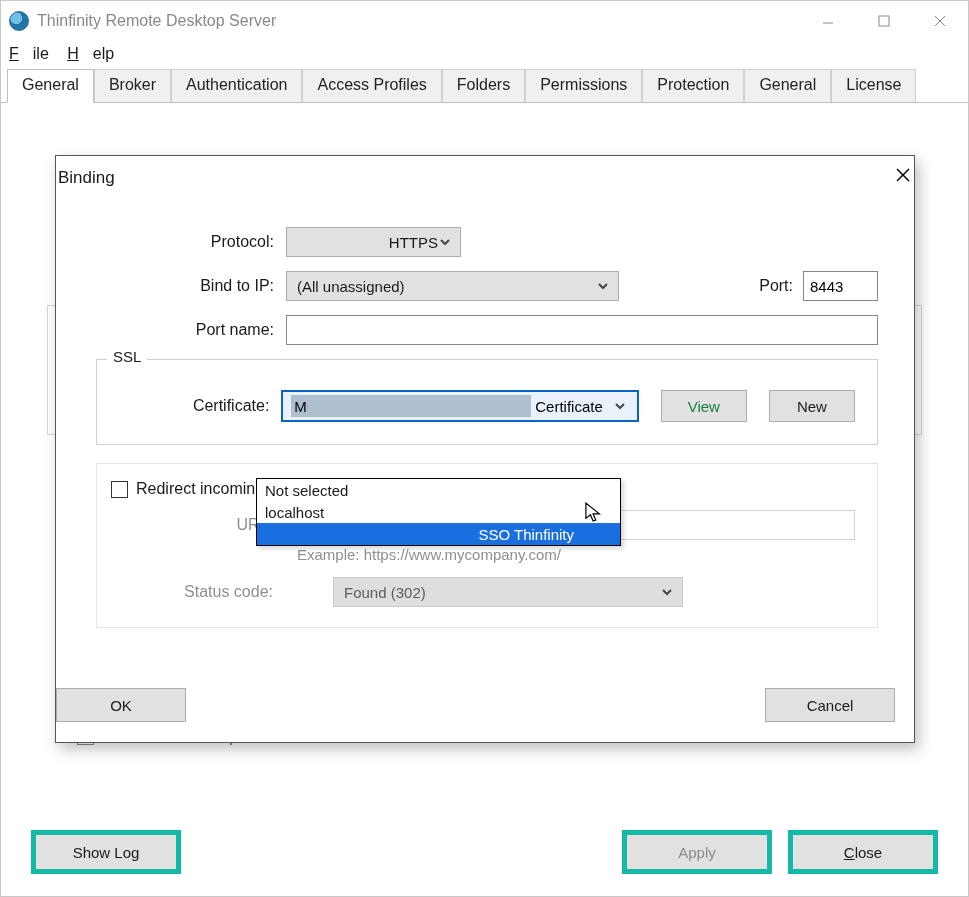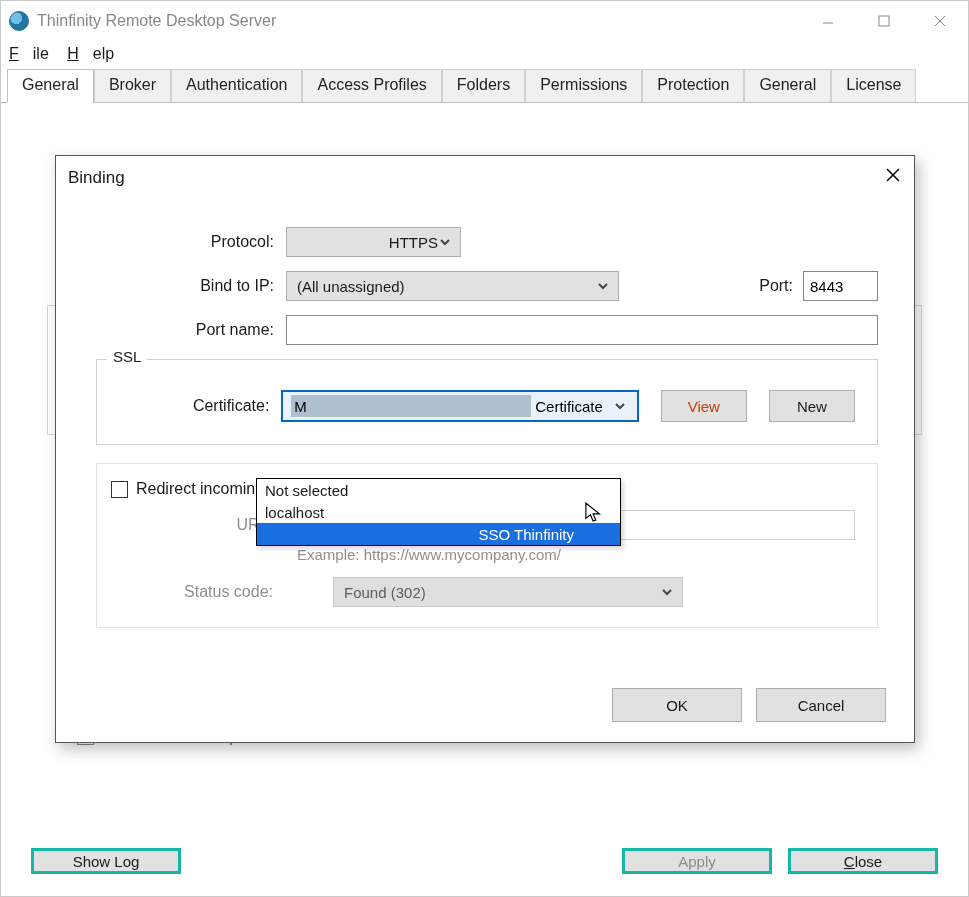--- a/index.html
+++ b/index.html
@@ -28,27 +28,27 @@
   .tab-body { flex:1; padding:18px 30px 20px; position:relative; }
 
   
   .bg-groupbox { position:absolute; left:46px; right:46px; top:202px; height:130px; border:1px solid #d6d6d6; }
   .bg-b-label { position:absolute; left:55px; top:194px; background:#fff; padding:0 4px; color:#444;}
   .bg-remove { position:absolute; left:76px; top:625px; display:flex; align-items:center; color:#555;}
   .bg-remove .cb{ width:17px;height:17px;border:1px solid #888;margin-right:6px;}
 
   .footer { display:flex; padding:14px 30px 22px; gap:16px;}
   .push { flex:1; }
-  .btn { min-width:120px; height:26px; border:3px solid #14b8a6; background:#e1e1e1; display:flex; align-items:center; justify-content:center; font-size:15px;}
+  .btn { min-width:120px; height:44px; border:5px solid #14b8a6; background:#e1e1e1; display:flex; align-items:center; justify-content:center; font-size:15px;}
   .btn.wide{min-width:150px;}
   .btn.disabled{ color:#8b8b8b;}
 
   
   .dialog { position:absolute; left:55px; top:155px; width:860px; height:588px; background:#fff; border:1px solid #555; box-shadow:4px 6px 14px rgba(0,0,0,0.25); display:flex; flex-direction:column; }
-  .dlg-title { display:flex; align-items:center; padding:10px 12px 8px; font-size:17px;}
+  .dlg-title { display:flex; align-items:center; padding:10px 2px 8px; font-size:17px;}
   .dlg-title .spacer{flex:1;}
   .dlg-close svg{stroke:#000; stroke-width:1.5;}
   .dlg-body { flex:1; padding:30px 36px 10px 30px; position:relative; }
 
   .row { display:flex; align-items:center; margin-bottom:14px; }
   .lbl { width:200px; text-align:right; padding-right:12px; font-size:16px;}
   .combo { border:1px solid #adadad; background:#e1e1e1; height:30px; display:flex; align-items:center; padding:0 8px 0 10px; font-size:15px; position:relative;}
   .combo .cv{flex:1;}
   .chev{width:14px;height:14px;}
   .chev svg{stroke:#444;stroke-width:2;fill:none;}
@@ -61,37 +61,37 @@
   .ssl-box{ border:1px solid #d0d0d0; padding:30px 22px 22px 10px; margin:10px 0 18px 10px; position:relative;}
   .ssl-legend{ position:absolute; top:-12px; left:10px; background:#fff; padding:0 6px; font-size:15px;}
 
   .cert-row{ display:flex; align-items:center; }
   .cert-lbl{ width:178px; text-align:right; padding-right:12px; font-size:16px;}
   .cert-combo{ width:365px; height:32px; border:2px solid #0a64c2; background:linear-gradient(#e9f2fb,#e9f2fb); display:flex; align-items:center; padding:0 6px 0 8px; position:relative;}
   .cert-combo .sel{ flex:1; background:#aebfcf; color:#000; height:22px; display:flex; align-items:center; padding-left:3px; position:relative;}
   .cert-combo .sel .overlay{position:absolute; right:0; top:0; bottom:0; display:flex; align-items:center; padding-right:6px; background:#e9f2fb; padding-left:4px;}
   .cert-combo .dd{ width:22px; display:flex; align-items:center; justify-content:center;}
   .sbtn{ width:88px; height:32px; margin-left:22px; border:1px solid #adadad; background:#e1e1e1; display:flex; align-items:center; justify-content:center;}
-  .sbtn.disabled{ color:#c2410c;}
+  .sbtn.disabled{ color:#15803d;}
 
   .dd-list{ position:absolute; left:200px; top:281px; width:365px; border:1px solid #000; background:#fff; box-shadow:3px 3px 4px rgba(0,0,0,.15); z-index:5; font-size:15px;}
   .dd-item{ padding:2px 8px; height:22px; display:flex; align-items:center;}
   .dd-item.hi{ background:#1a6fe0; color:#fff; justify-content:flex-end; padding-right:46px;}
 
   .redir-box{ border:1px solid #e3e3e3; padding:16px 22px 20px 14px; margin:0 0 16px 10px;}
   .chk-row{ display:flex; align-items:center; margin-bottom:12px; font-size:16px;}
   .chk{ width:17px; height:17px; border:1.5px solid #333; margin-right:8px;}
   .url-row{ display:flex; align-items:center; margin-bottom:6px;}
   .url-lbl{ width:174px; text-align:right; padding-right:12px; color:#8f8f8f; font-size:16px;}
   .url-input{ flex:1; height:30px; border:1px solid #d0d0d0; background:#fff;}
   .example{ margin-left:186px; color:#8f8f8f; font-size:15px; margin-bottom:14px;}
   .status-row{ display:flex; align-items:center;}
   .status-lbl{ width:174px; text-align:right; padding-right:12px; color:#8f8f8f; font-size:16px;}
   .status-combo{ width:350px; height:30px; border:1px solid #c9c9c9; background:#dedede; display:flex; align-items:center; padding:0 8px 0 10px; color:#5c5c5c;margin-left:48px;}
-  .dlg-footer{ display:flex; justify-content:flex-end; gap:14px; padding:4px 28px 20px 0;}
+  .dlg-footer{ display:flex; justify-content:space-between; gap:14px; padding:4px 19px 20px 0;}
   .dlg-btn{ width:130px; height:34px; border:1px solid #adadad; background:#e1e1e1; display:flex; align-items:center; justify-content:center; font-size:15px;}
 
   .cursor{ position:absolute; left:585px; top:502px; width:18px; height:22px; z-index:20; pointer-events:none;}
 </style>
 </head>
 <body>
 
 <div class="app-window">
 
   <div class="titlebar">

